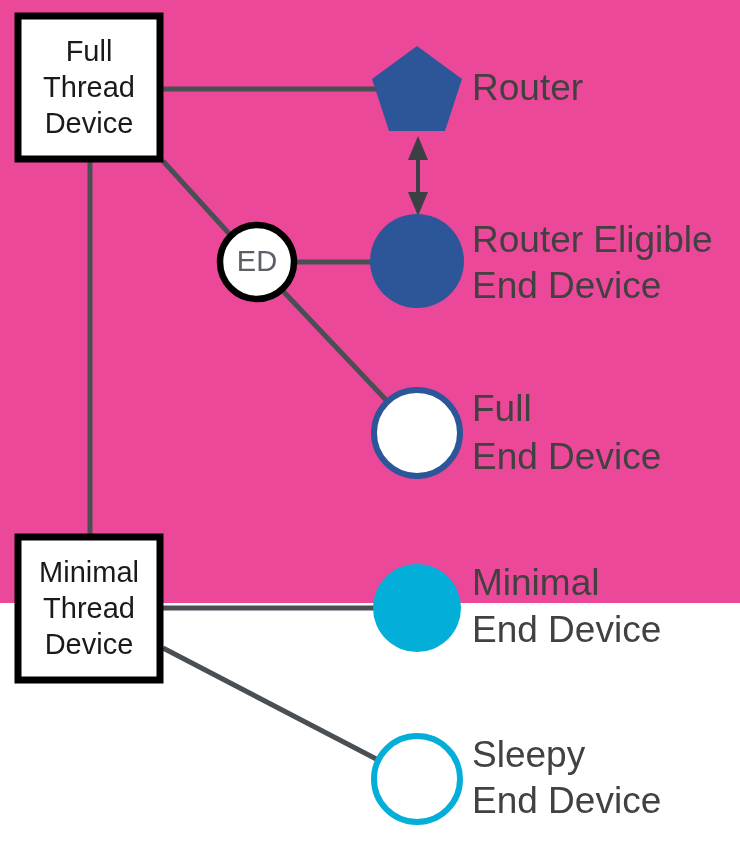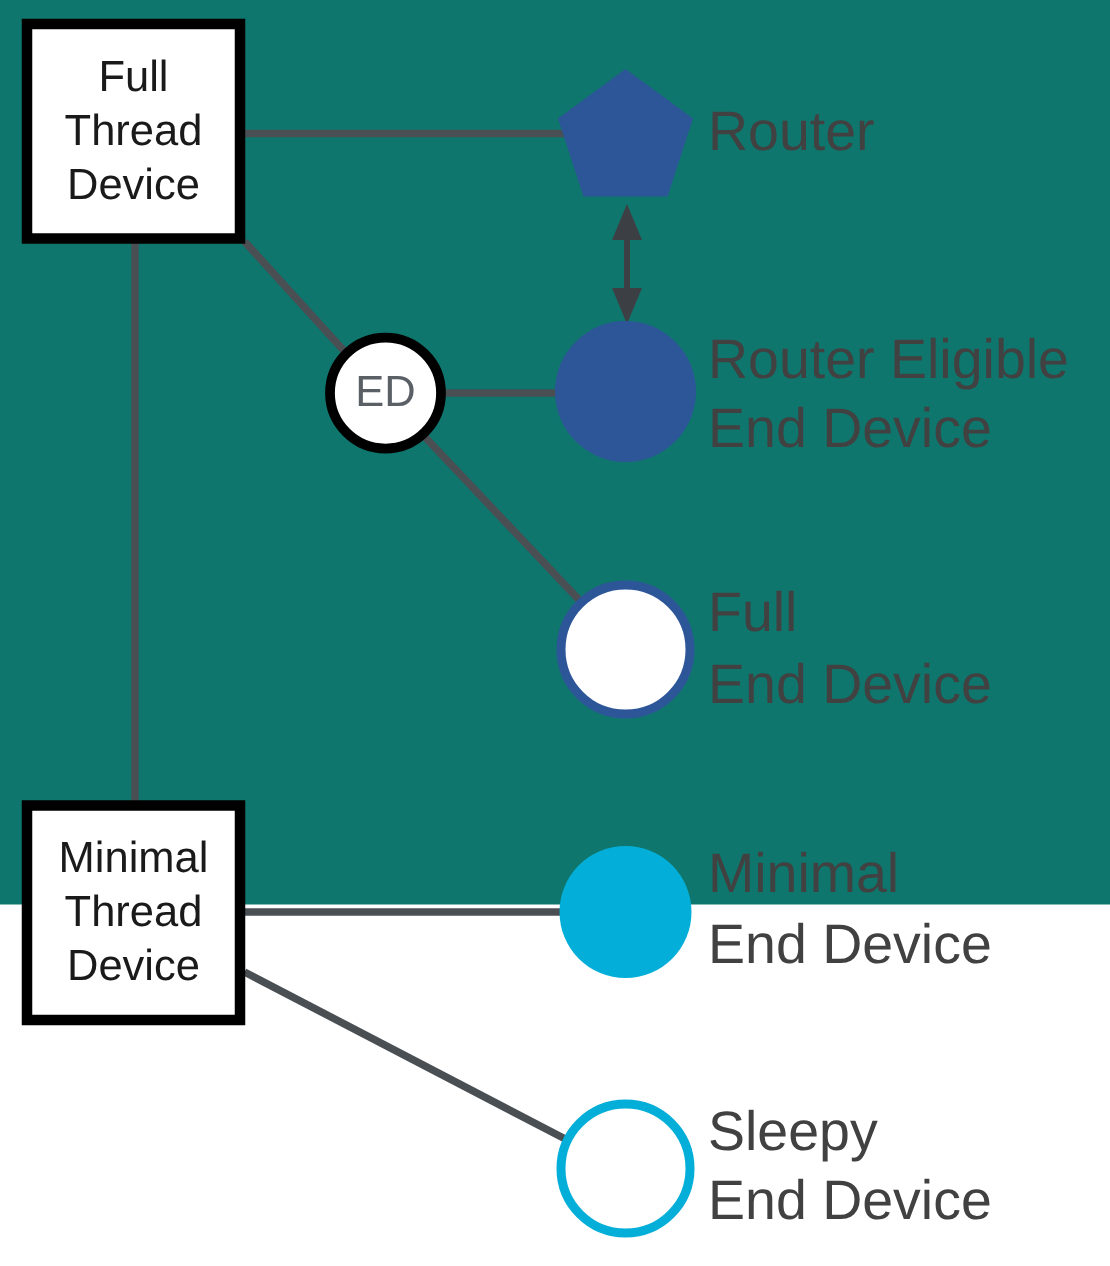--- a/index.html
+++ b/index.html
@@ -10,21 +10,21 @@
   body {
     width: 740px;
     height: 844px;
     font-family: "Liberation Sans", sans-serif;
     overflow: hidden;
   }
   #diagram-root {
     position: relative;
     width: 740px;
     height: 603px;
-    background: #0f766e;
+    background: #ec4899;
   }
   svg.diagram-canvas {
     position: absolute;
     top: 0;
     left: 0;
     width: 740px;
     height: 844px;
     display: block;
   }
   .node-box-rect {

